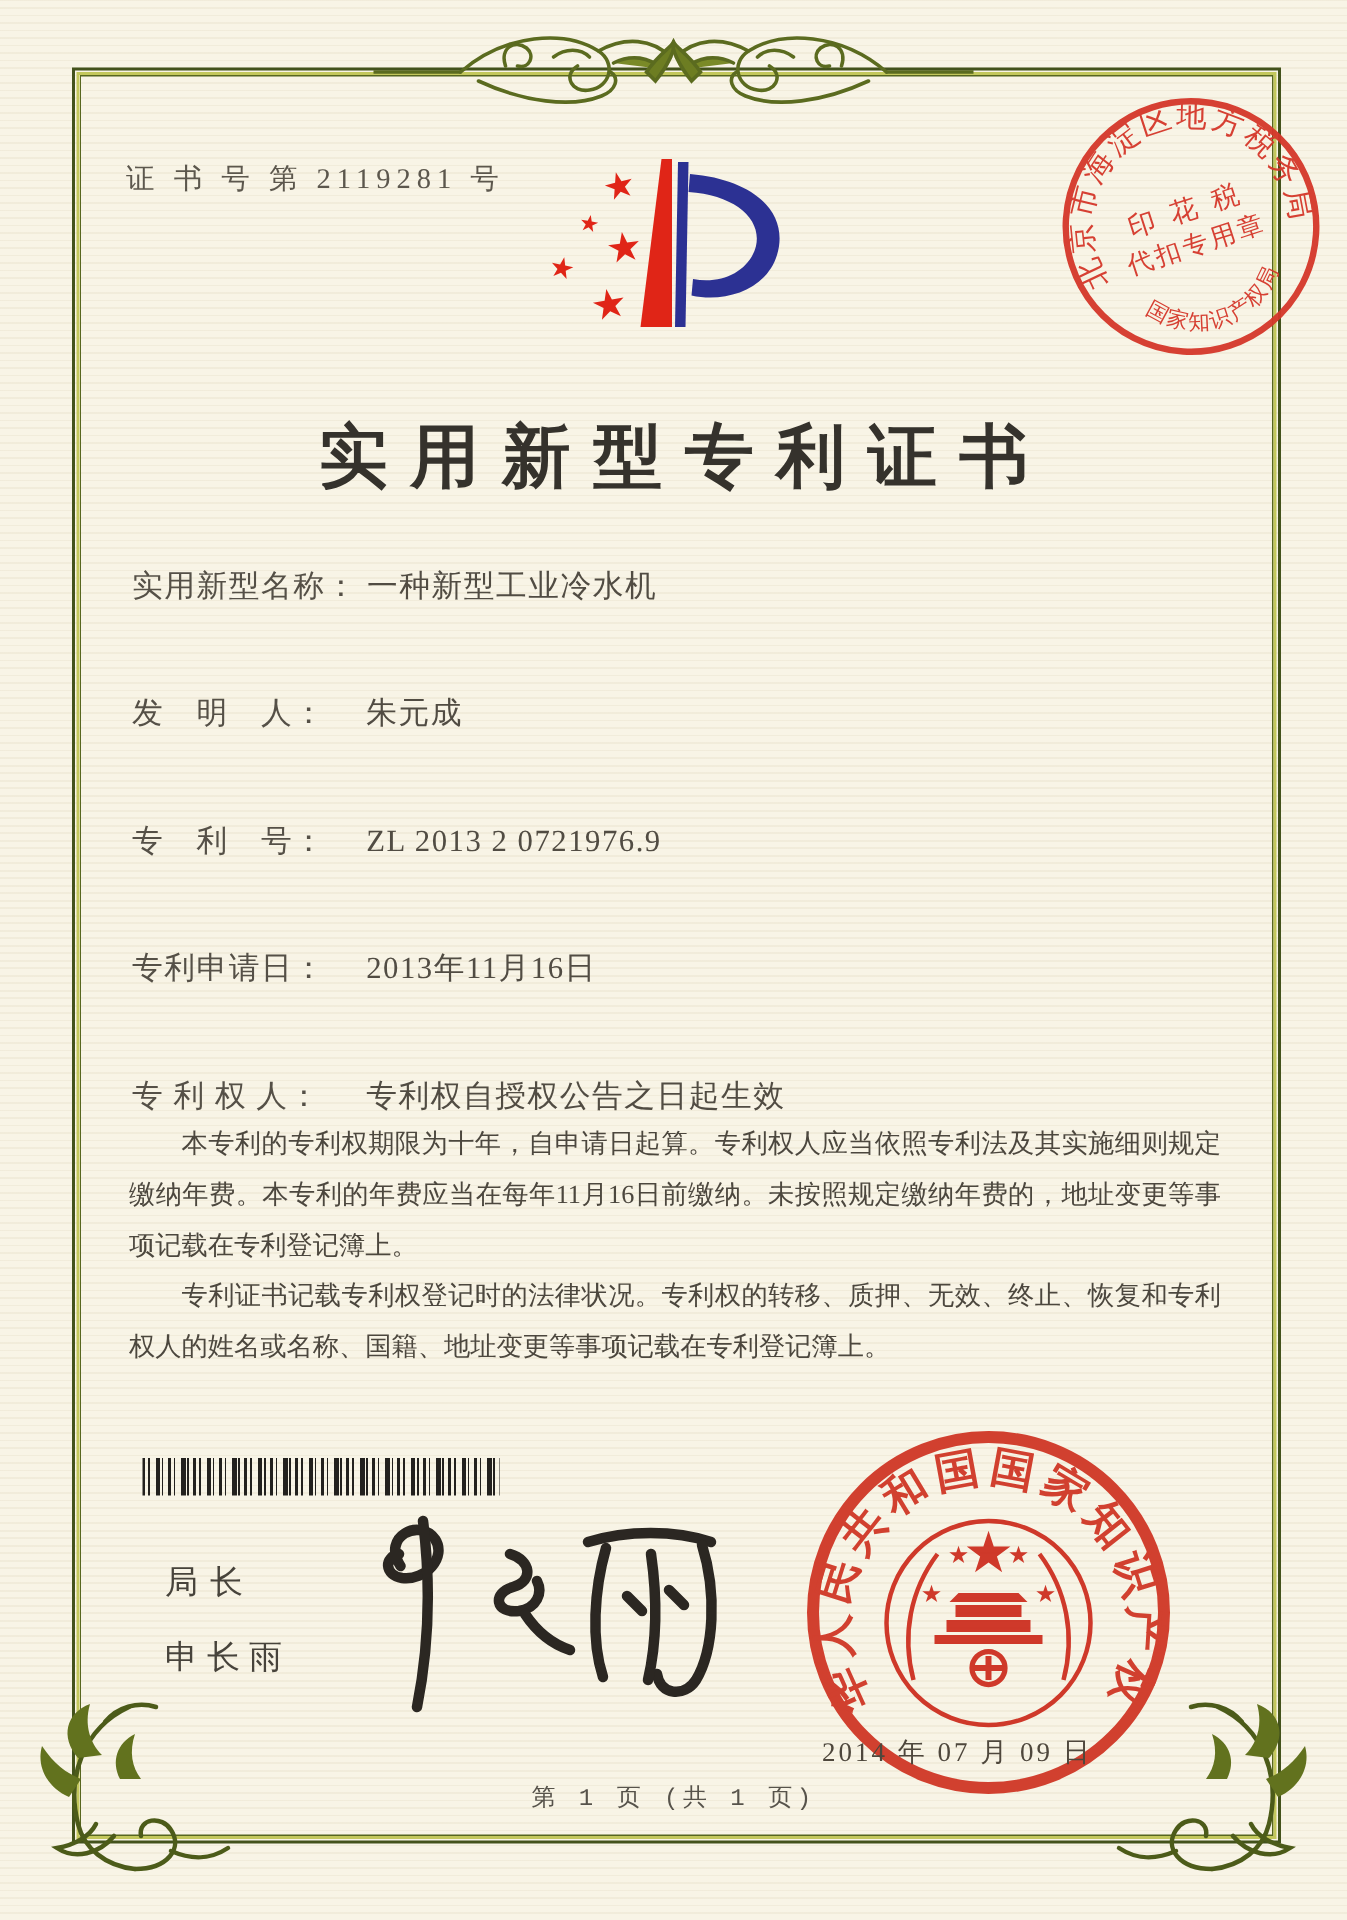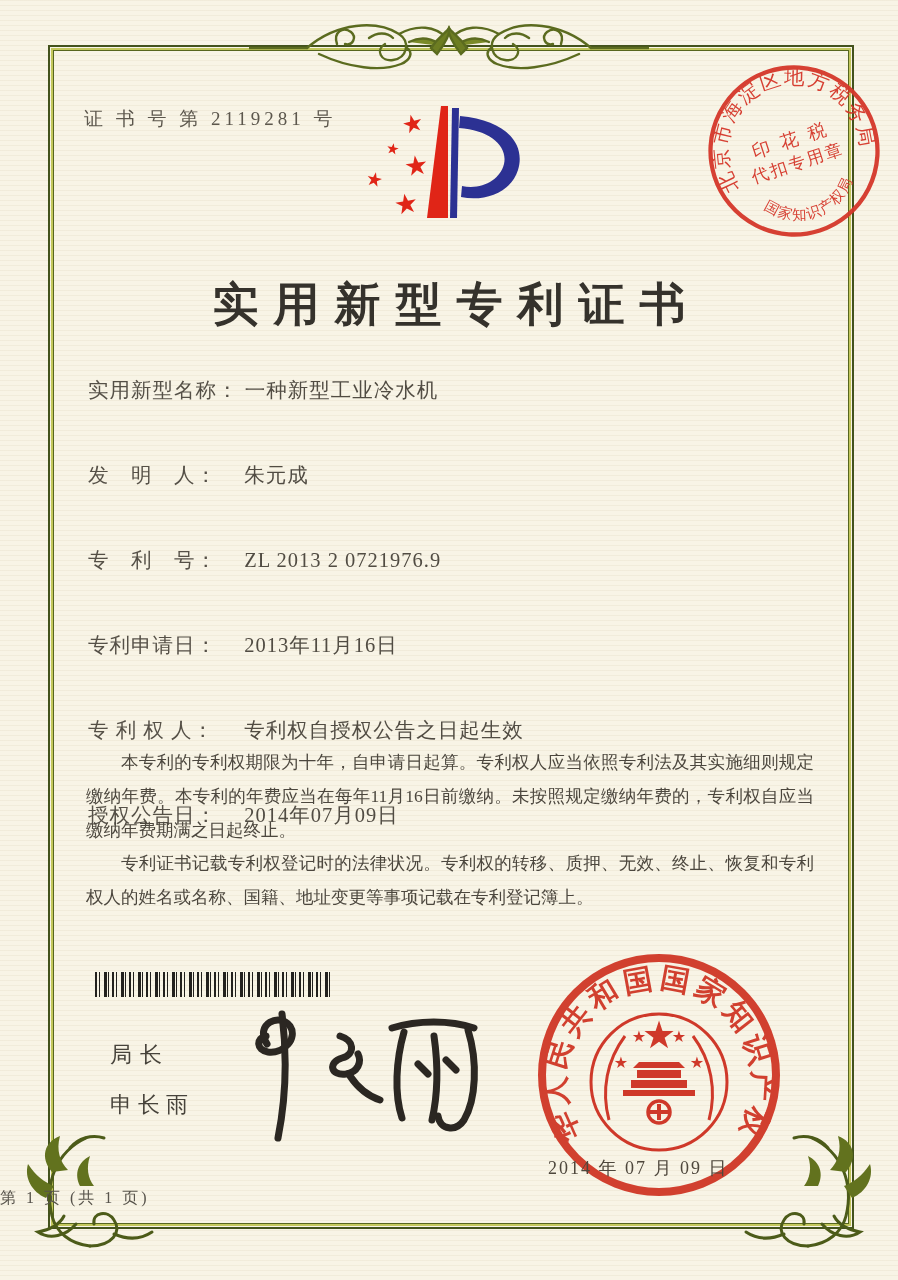--- a/index.html
+++ b/index.html
@@ -72,22 +72,22 @@
   .tax-seal{ position:absolute; left:703px; top:60px; width:182px; height:182px;
     transform:rotate(-18deg); opacity:.95; }
   .main-seal{ position:absolute; left:534px; top:950px; width:250px; height:250px;
     opacity:.93; }
   .seal-date{
     position:absolute; left:548px; top:1156px; width:220px; z-index:5;
     font-size:18px; color:#4e473c; letter-spacing:2px;
   }
   
   .page-footer{
-    position:absolute; left:0; top:1188px; width:898px; text-align:left;
-    font-size:16px; color:#57534b; letter-spacing:3px;
+    position:absolute; left:0; top:1188px; width:898px; text-align:center;
+    font-size:16px; color:#57534b; letter-spacing:3px;font-family:Liberation Mono, monospace;
   }
   svg text{ font-family:"Liberation Serif","DejaVu Serif",serif; }
 </style>
 </head>
 <body>
 
 <div class="paper">
 
   <div class="frame-outer">
     <div class="frame-inner"></div>
@@ -187,28 +187,24 @@
       <span class="val">ZL 2013 2 0721976.9</span>
     </div>
     <div class="field-row">
       <span class="lab">专利申请日：</span>
       <span class="val">2013年11月16日</span>
     </div>
     <div class="field-row">
       <span class="lab">专 利 权 人：</span>
       <span class="val">专利权自授权公告之日起生效</span>
     </div>
-    <div class="field-row">
-      <span class="lab">授权公告日：</span>
-      <span class="val">2014年07月09日</span>
-    </div>
   </div>
 
   <div class="body-text">
-    <p>本专利的专利权期限为十年，自申请日起算。专利权人应当依照专利法及其实施细则规定缴纳年费。本专利的年费应当在每年11月16日前缴纳。未按照规定缴纳年费的，专利权自应当缴纳年费期满之日起终止。</p>
+    <p>本专利的专利权期限为十年，自申请日起算。专利权人应当依照专利法及其实施细则规定缴纳年费。本专利的年费应当在每年11月16日前缴纳。未按照规定缴纳年费的，地址变更等事项记载在专利登记簿上。</p>
     <p>专利证书记载专利权登记时的法律状况。专利权的转移、质押、无效、终止、恢复和专利权人的姓名或名称、国籍、地址变更等事项记载在专利登记簿上。</p>
   </div>
 
   <div class="barcode"></div>
 
   <div class="signer-title">局长</div>
   <div class="signer-name">申长雨</div>
 
   <svg class="signature-svg" width="300" height="145" viewBox="0 0 300 145">
     <g stroke="#2b2722" stroke-width="7" fill="none" stroke-linecap="round" stroke-linejoin="round">

